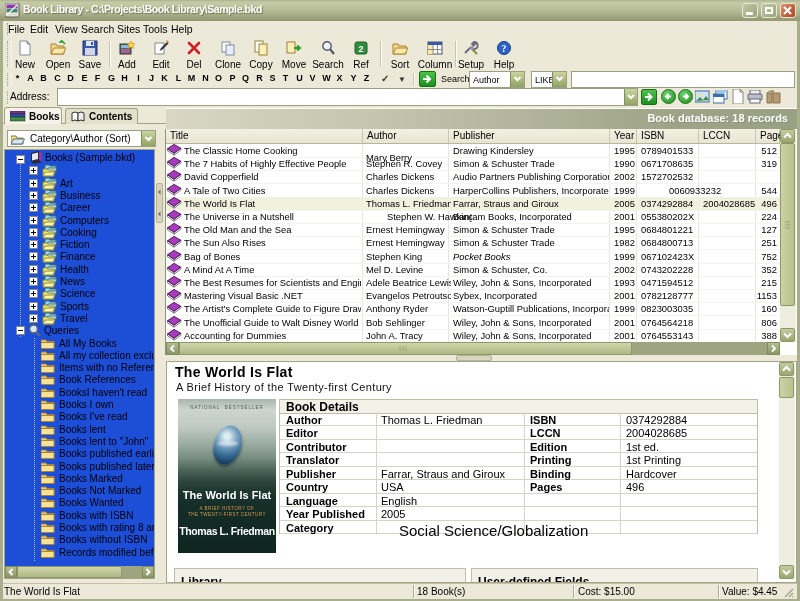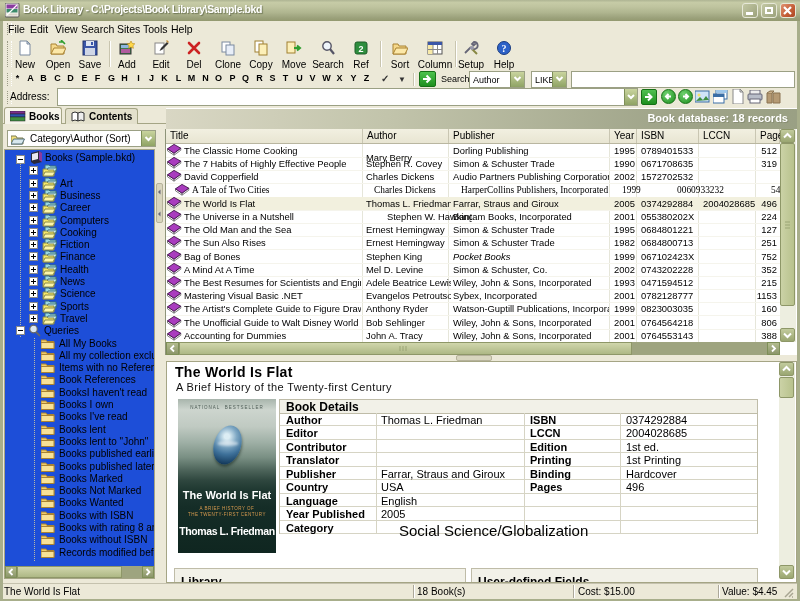--- a/index.html
+++ b/index.html
@@ -643,21 +643,21 @@
 <div class="a" style="left:0;top:15px;width:614px;height:13px;border-bottom:1px solid #F5F4EC;box-sizing:content-box;">
 <div class="a" style="left:0px;top:0px;">
         <svg width="16" height="13">
           <path d="M1.5 4.8 L1.5 6.8 L8 11.2 L14.8 6.2 L14.8 4.2 L8 9.2 z" fill="#f6f3f8" stroke="#4a4a4a" stroke-width=".7"></path>
           <path d="M8 .4 L14.8 4.2 L8 9.2 L1.5 4.8 z" fill="#A93CBE" stroke="#3f1048" stroke-width=".9"></path>
           <path d="M8 9.2 L8 11.2" stroke="#4a4a4a" stroke-width=".7"></path>
         </svg>
       </div>
 <div class="a" style="left:18px;top:1px;white-space:nowrap;overflow:hidden;width:177px;">The Classic Home Cooking</div>
 <div class="a" style="left:200px;top:8px;white-space:nowrap;overflow:hidden;width:85px;">Mary Berry</div>
-<div class="a" style="left:287px;top:1px;white-space:nowrap;overflow:hidden;width:156px;">Dorling Publishing</div>
+<div class="a" style="left:287px;top:1px;white-space:nowrap;overflow:hidden;width:156px;">Drawing Kindersley</div>
 <div class="a" style="left:448px;top:1px;">1995</div>
 <div class="a" style="left:475px;top:1px;">0789401533</div>
 <div class="a" style="left:537px;top:1px;"></div>
 <div class="a" style="left:590px;top:1px;width:21px;text-align:right;">512</div>
 </div>
 <div class="a" style="left:0;top:28px;width:614px;height:13px;border-bottom:1px solid #F5F4EC;box-sizing:content-box;">
 <div class="a" style="left:0px;top:0px;">
         <svg width="16" height="13">
           <path d="M1.5 4.8 L1.5 6.8 L8 11.2 L14.8 6.2 L14.8 4.2 L8 9.2 z" fill="#f6f3f8" stroke="#4a4a4a" stroke-width=".7"></path>
           <path d="M8 .4 L14.8 4.2 L8 9.2 L1.5 4.8 z" fill="#A93CBE" stroke="#3f1048" stroke-width=".9"></path>
@@ -681,21 +681,21 @@
         </svg>
       </div>
 <div class="a" style="left:18px;top:1px;white-space:nowrap;overflow:hidden;width:177px;">David Copperfield</div>
 <div class="a" style="left:200px;top:1px;white-space:nowrap;overflow:hidden;width:85px;">Charles Dickens</div>
 <div class="a" style="left:287px;top:1px;white-space:nowrap;overflow:hidden;width:156px;">Audio Partners Publishing Corporation</div>
 <div class="a" style="left:448px;top:1px;">2002</div>
 <div class="a" style="left:475px;top:1px;">1572702532</div>
 <div class="a" style="left:537px;top:1px;"></div>
 <div class="a" style="left:590px;top:1px;width:21px;text-align:right;"></div>
 </div>
-<div class="a" style="left:8px;top:55px;width:614px;height:13px;border-bottom:2px solid #6d28d9;box-sizing:content-box;font-family:Liberation Serif, serif;">
+<div class="a" style="left:0;top:55px;width:614px;height:13px;border-bottom:2px solid #6d28d9;box-sizing:content-box;">
 <div class="a" style="left:0px;top:0px;">
         <svg width="16" height="13">
           <path d="M1.5 4.8 L1.5 6.8 L8 11.2 L14.8 6.2 L14.8 4.2 L8 9.2 z" fill="#f6f3f8" stroke="#4a4a4a" stroke-width=".7"></path>
           <path d="M8 .4 L14.8 4.2 L8 9.2 L1.5 4.8 z" fill="#A93CBE" stroke="#3f1048" stroke-width=".9"></path>
           <path d="M8 9.2 L8 11.2" stroke="#4a4a4a" stroke-width=".7"></path>
         </svg>
       </div>
 <div class="a" style="left:18px;top:1px;white-space:nowrap;overflow:hidden;width:177px;">A Tale of Two Cities</div>
 <div class="a" style="left:200px;top:1px;white-space:nowrap;overflow:hidden;width:85px;">Charles Dickens</div>
 <div class="a" style="left:287px;top:1px;white-space:nowrap;overflow:hidden;width:156px;">HarperCollins Publishers, Incorporated</div>

